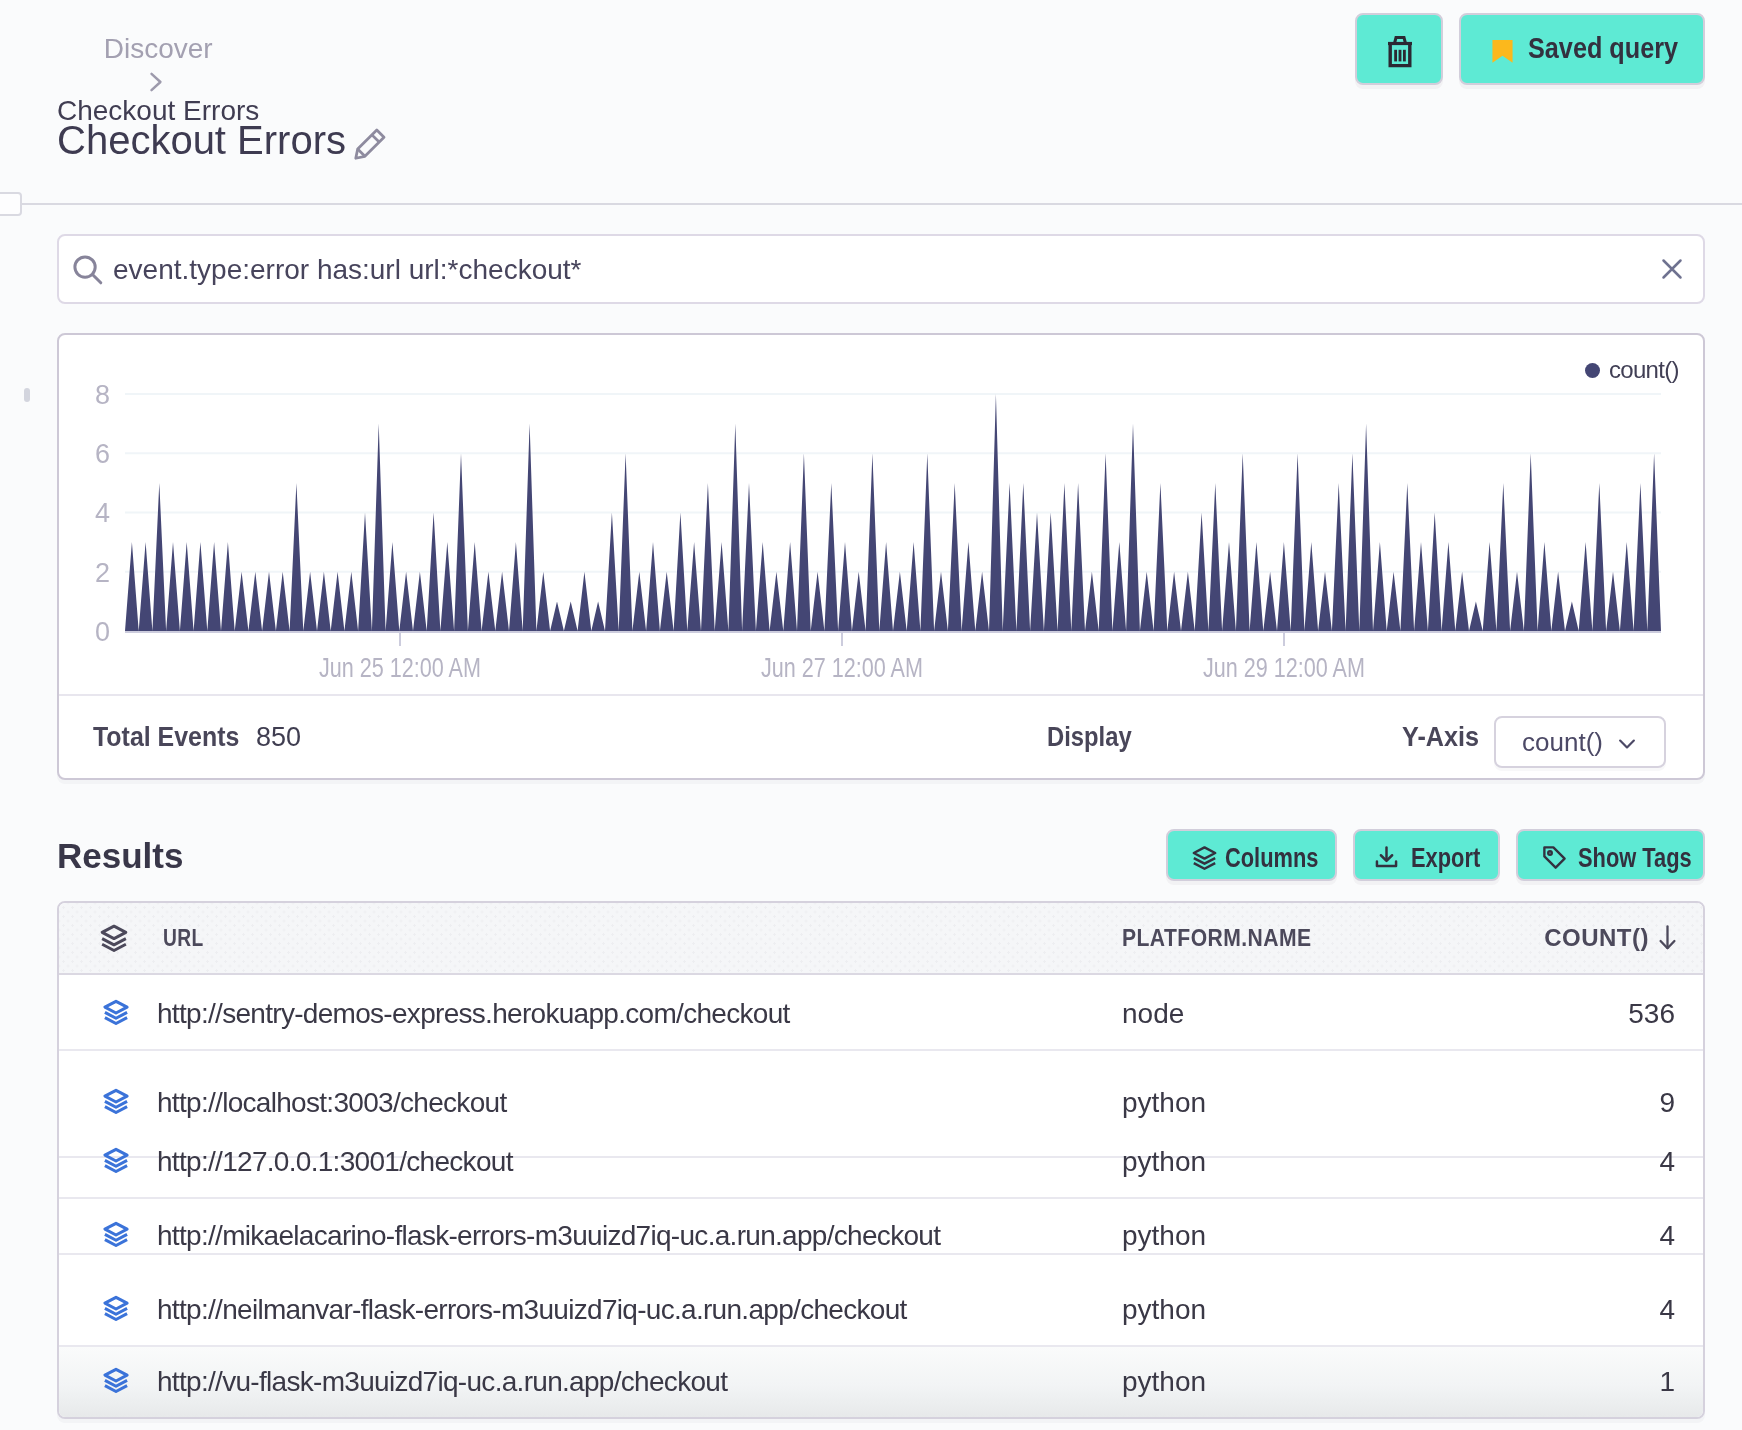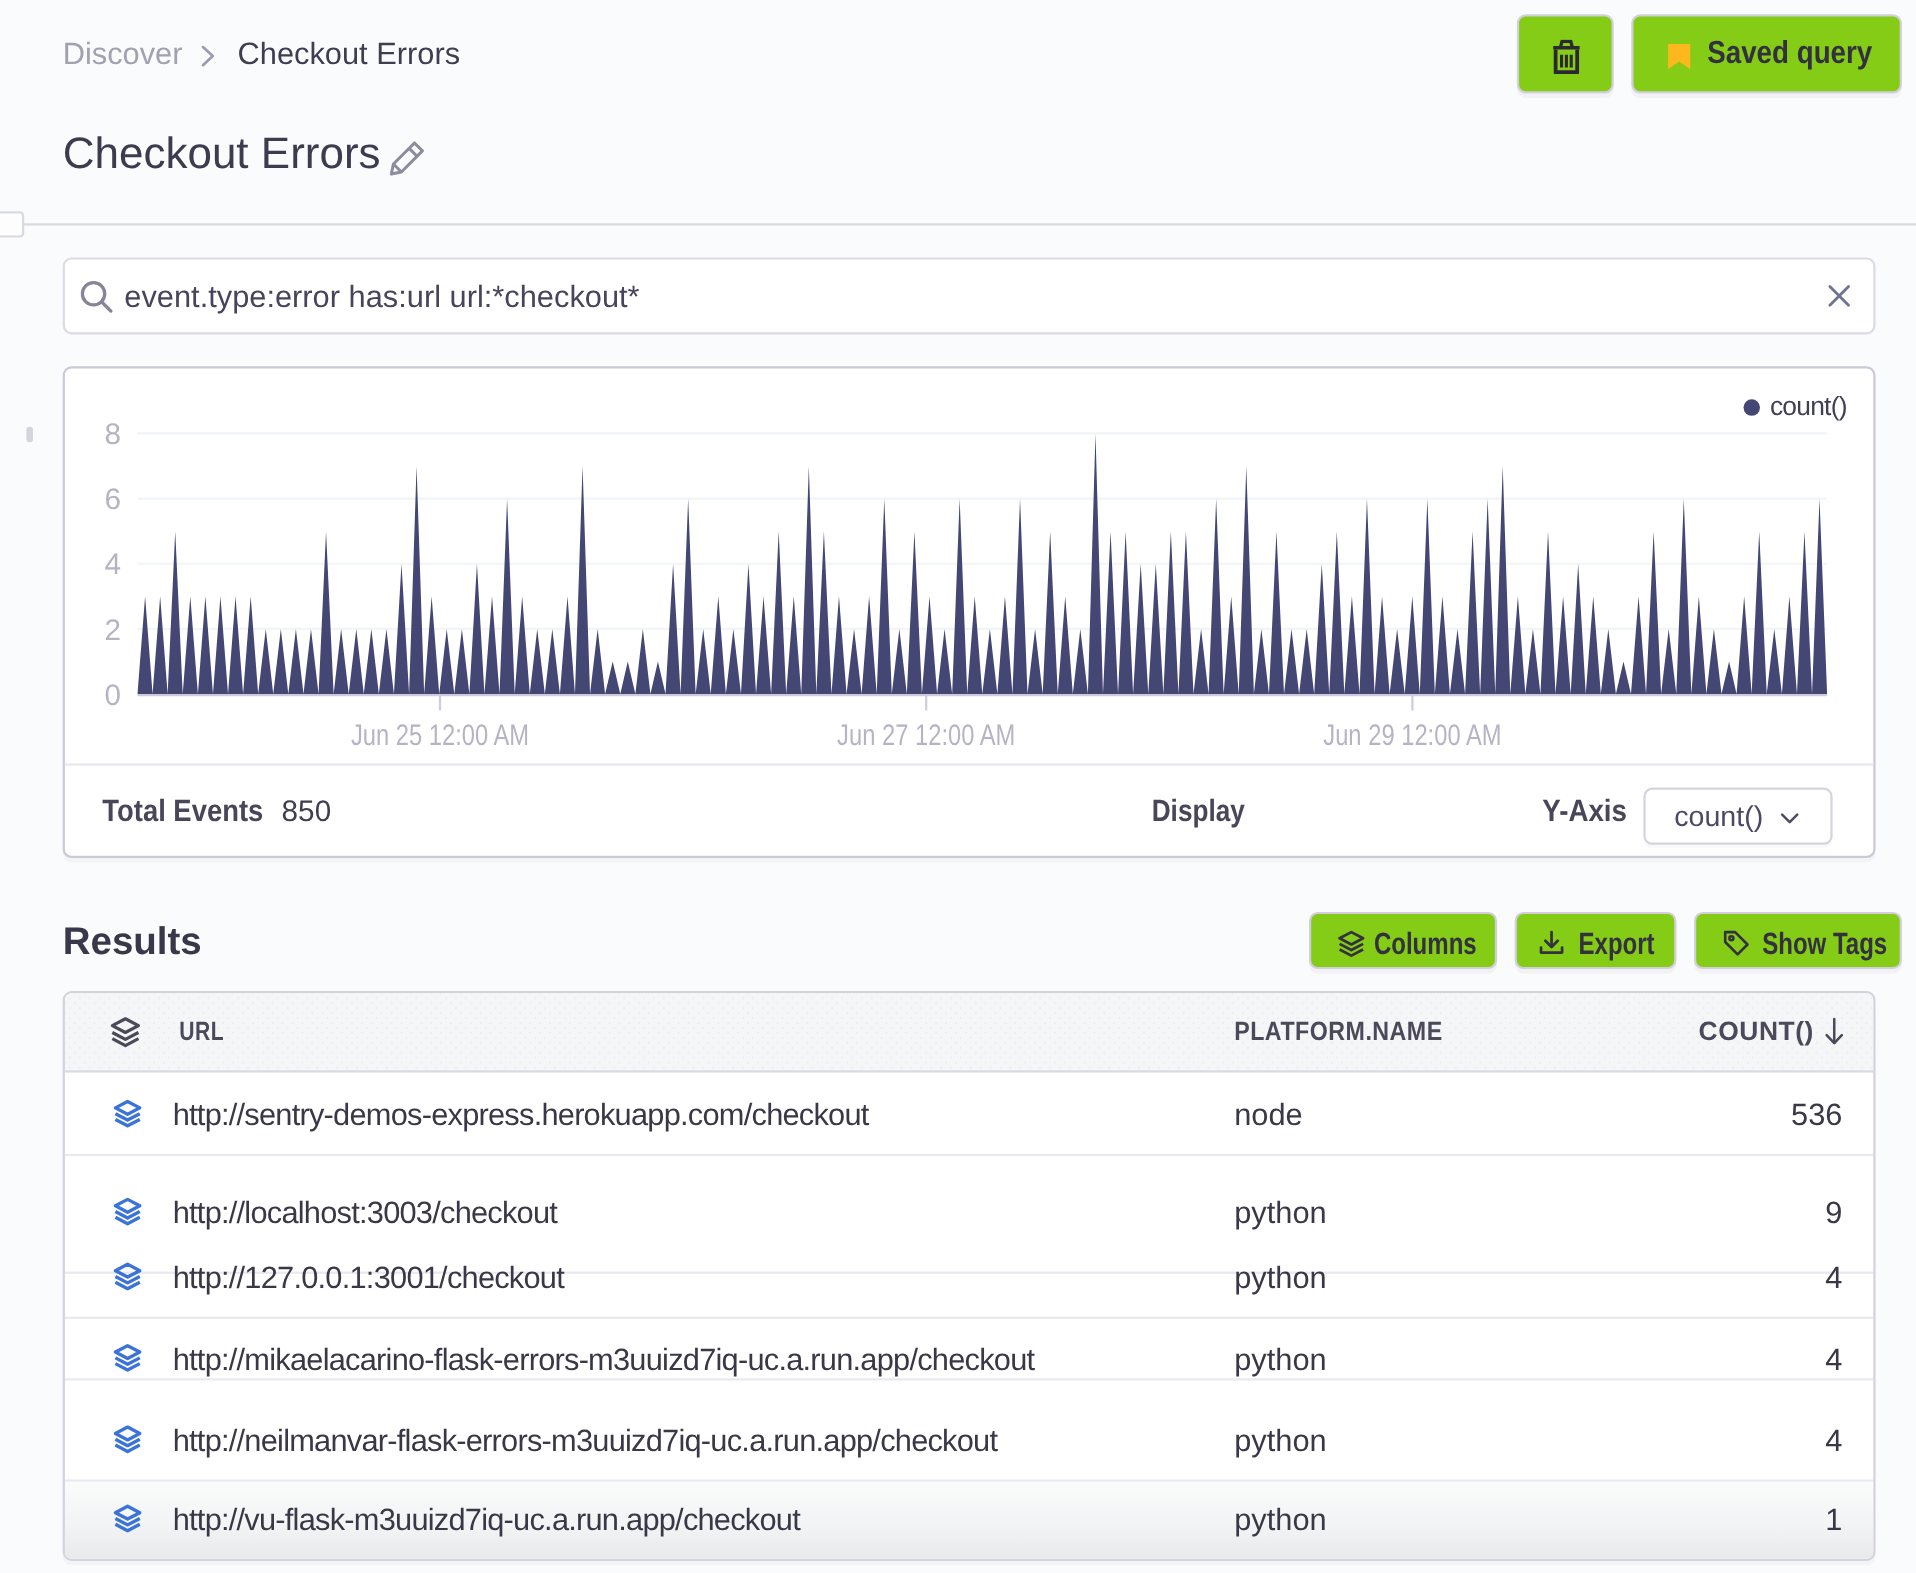--- a/index.html
+++ b/index.html
@@ -1,35 +1,35 @@
 <!DOCTYPE html>
 <html><head>
 <meta charset="utf-8">
 <style>
   * { margin:0; padding:0; box-sizing:border-box; }
   html,body { width:1742px; height:1430px; background:#fafbfc; font-family:"Liberation Sans", sans-serif; overflow:hidden; }
   .abs { position:absolute; }
   #page { position:relative; width:1742px; height:1430px; }
-  .btn { position:absolute; background:#84cc16; border:2px solid #d2cedb; border-radius:8px;
-         box-shadow:0 4px 0 rgba(45,37,62,0.04);margin-left:24px; }
+  .btn { position:absolute; background:#5eead4; border:2px solid #d2cedb; border-radius:8px;
+         box-shadow:0 4px 0 rgba(45,37,62,0.04); }
   .lbl { position:absolute; font-weight:bold; color:#33313f; white-space:pre; transform-origin:left center; }
   svg { display:block; }
   .hdrtxt { font-size:24px; font-weight:bold; color:#4c495b; letter-spacing:0.5px; white-space:pre; transform-origin:left center; }
   .rowtxt { font-size:28px; color:#3a3846; white-space:pre; }
   .selbtn { position:absolute; height:52px; background:#fff; border:2px solid #d6d2de; border-radius:8px;
             display:flex; align-items:center; justify-content:center; font-size:26px; color:#4c4966;
             box-shadow:0 3px 0 rgba(45,37,62,0.03); }
   .chev { margin-left:13px; margin-top:3px; }
   .flbl { position:absolute; font-size:28px; font-weight:bold; color:#494659; transform-origin:left center; white-space:pre; }
 </style>
 </head>
 <body>
 <div id="page">
 
-  <div class="abs" style="left:57px; top:33px; font-size:28px; color:#a3a0b1; display:flex; align-items:center;">
+  <div class="abs" style="left:57px; top:33px; font-size:28px; color:#a3a0b1; display:flex; align-items:center;flex-direction:column;">
     <span>Discover</span>
     <svg width="26" height="26" viewBox="0 0 19 19" style="margin:4px 13px 0 11px;">
         <path d="M5.5 3.5 L12 9.5 L5.5 15.5" fill="none" stroke="#9d9aac" stroke-width="1.8" stroke-linecap="round" stroke-linejoin="round"></path>
       </svg>
     <span style="color:#403d52;">Checkout Errors</span>
   </div>
 
   <div class="btn" style="left:1355px; top:13px; width:88px; height:72px;">
     <svg class="abs" style="left:30px; top:21px;" width="26" height="32" viewBox="0 0 26 32">
         <g fill="none" stroke="#2b2833" stroke-linejoin="miter">

